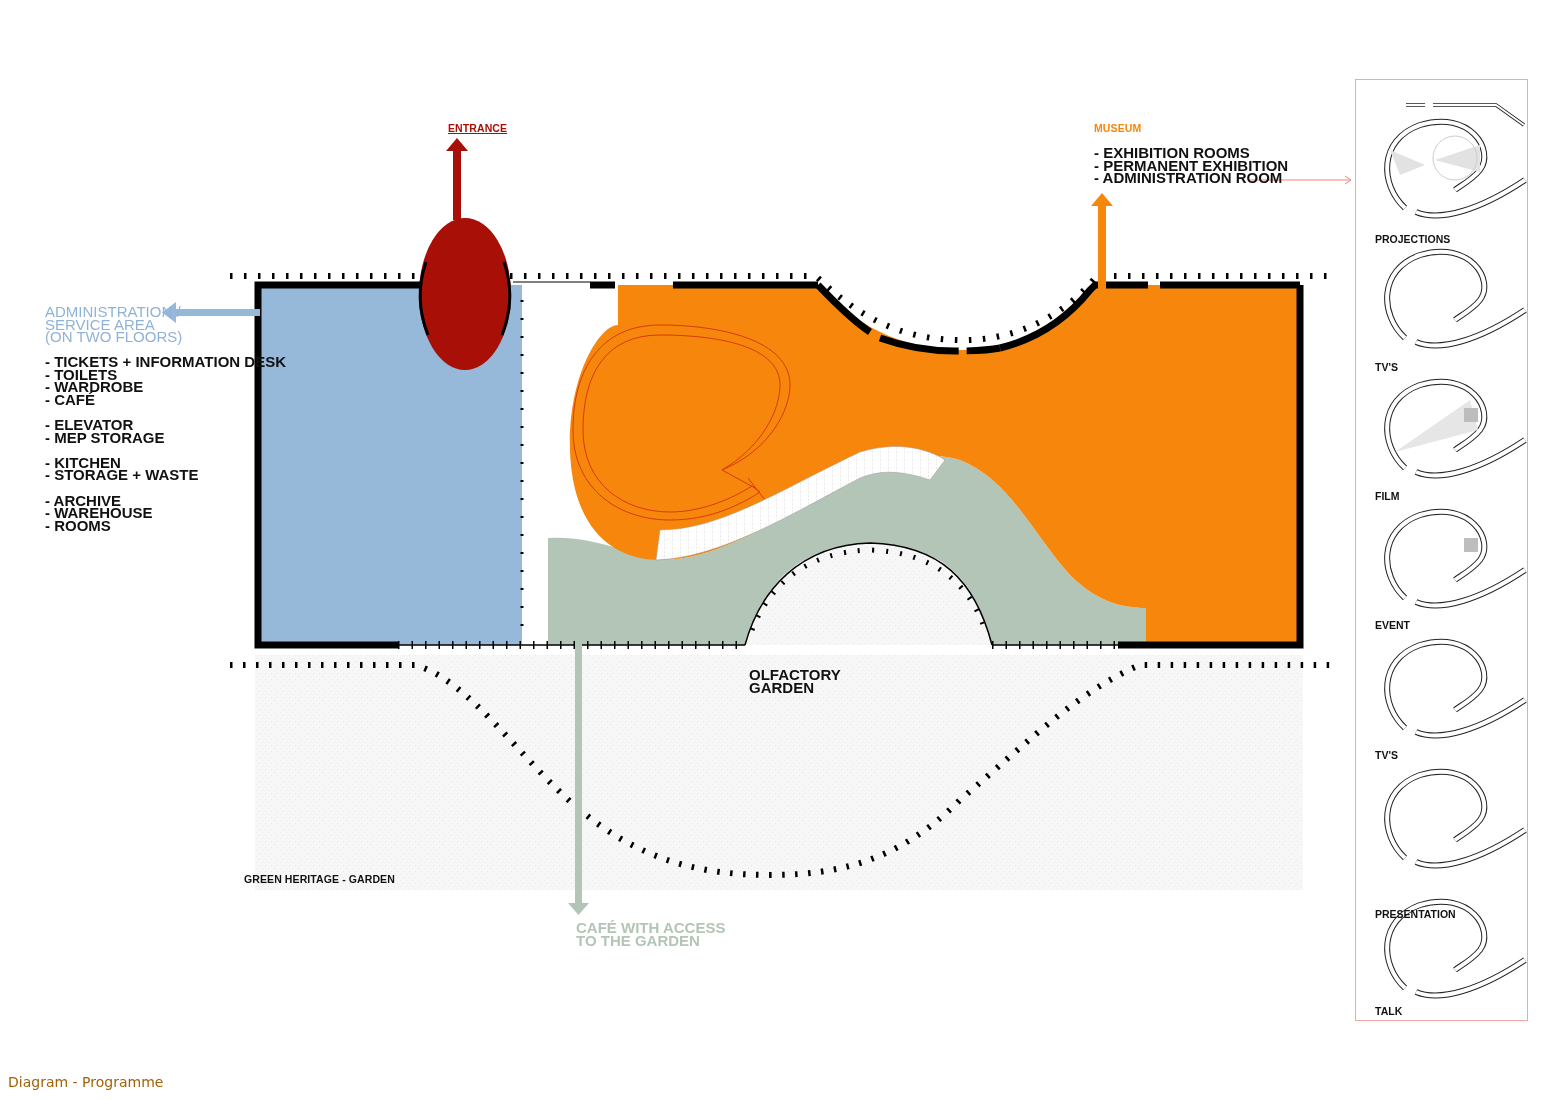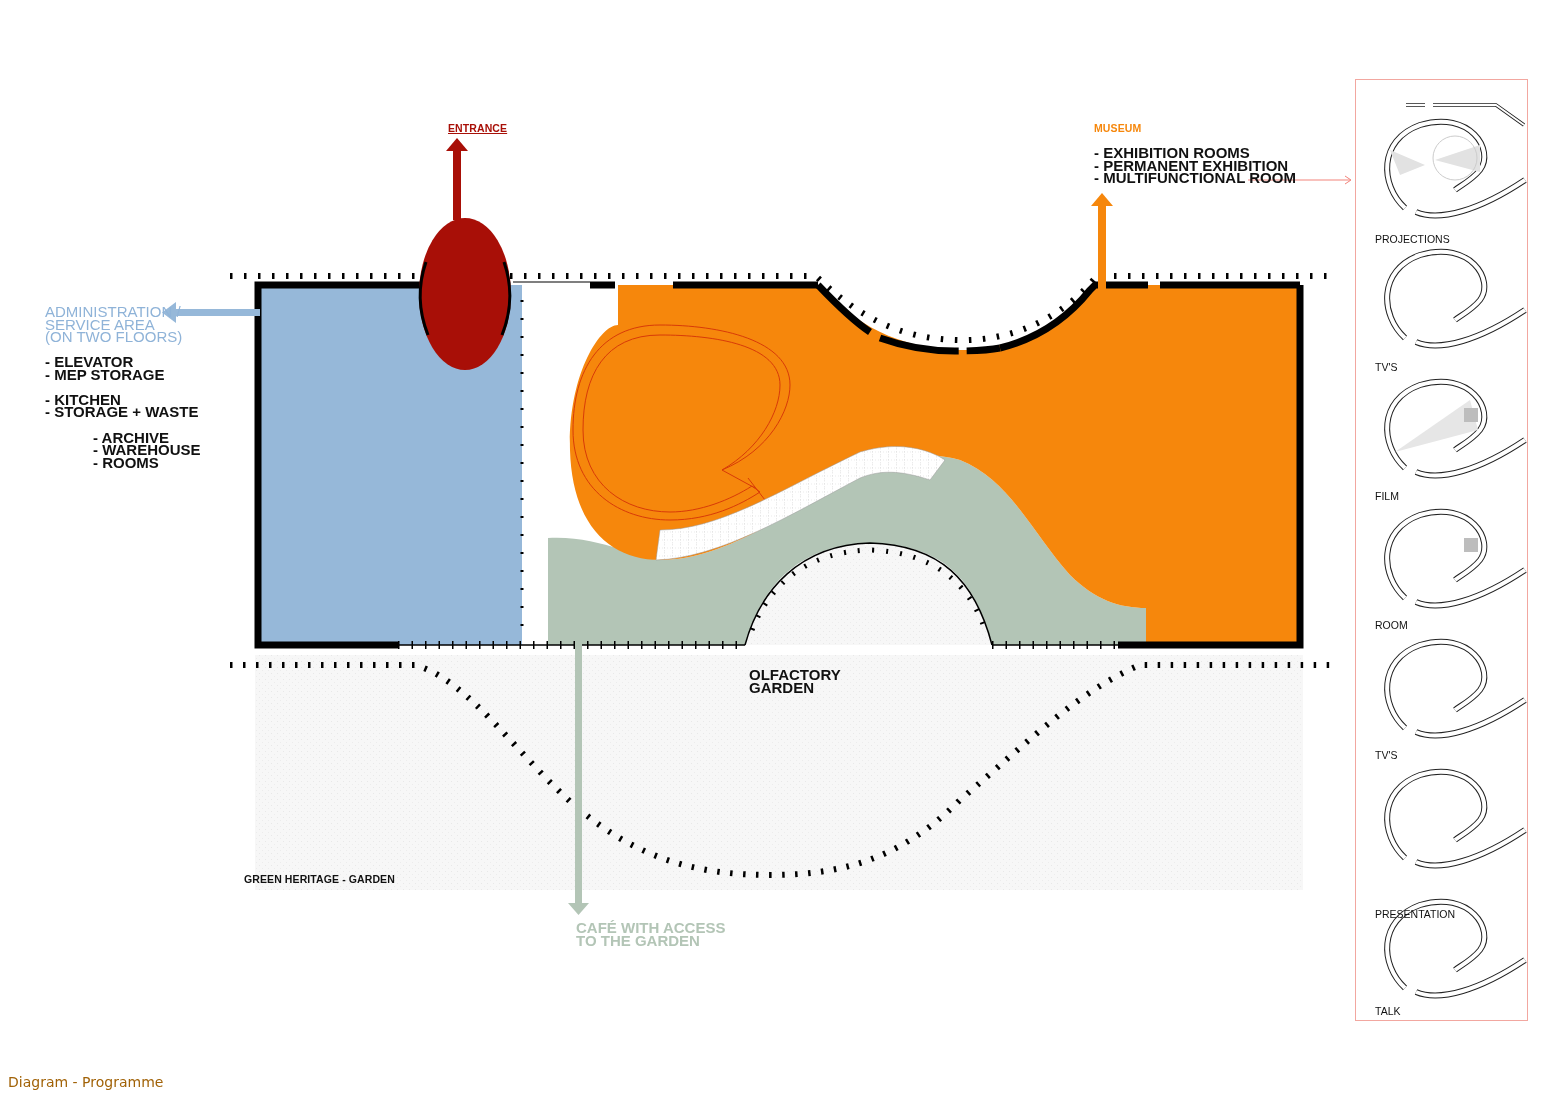--- a/index.html
+++ b/index.html
@@ -1,24 +1,24 @@
 <!DOCTYPE html>
 <html><head>
   <meta charset="utf-8">
   <style>
     html, body { margin: 0; padding: 0; background: #ffffff; }
     body { width: 1556px; height: 1100px; position: relative; overflow: hidden; font-family: "Liberation Sans", sans-serif; }
     #canvas { position: absolute; left: 0; top: 0; width: 1556px; height: 1100px; }
     .lbl { position: absolute; font-family: "Liberation Sans", sans-serif; font-weight: bold; font-size: 10.5px; line-height: 12.6px; color: #111; white-space: pre; letter-spacing: 0.1px; }
     .list { position: absolute; font-family: "Liberation Sans", sans-serif; font-weight: bold; font-size: 15px; line-height: 12.6px; color: #111; }
     .list .grp { margin-bottom: 12.6px; }
-    .list .grp:last-child { margin-bottom: 0; margin-left: 48px; }
+    .list .grp:last-child { margin-bottom: 0; }
     .caption { position: absolute; left: 8px; top: 1074px; font-family: "DejaVu Sans", sans-serif; font-size: 14px; color: #a16207; }
     .panel { position: absolute; left: 1355px; top: 79px; width: 173px; height: 942px; border: 1px solid #f2a7a0; box-sizing: border-box; }
-    .panel-lbl { position: absolute; left: 1375px; font-family: "Liberation Sans", sans-serif; font-weight: normal; font-size: 10.5px; color: #111; }
+    .panel-lbl { position: absolute; left: 1375px; font-family: "Liberation Sans", sans-serif; font-weight: bold; font-size: 10.5px; color: #111; }
   </style>
 </head>
 <body>
 
 <svg id="canvas" width="1556" height="1100" viewBox="0 0 1556 1100" xmlns="http://www.w3.org/2000/svg">
   <defs>
     <pattern id="stipple" width="6" height="6" patternUnits="userSpaceOnUse">
       <rect width="6" height="6" fill="#f7f7f7"></rect>
       <circle cx="1.5" cy="1.5" r="0.5" fill="#e4e4e4"></circle>
       <circle cx="4.5" cy="4.5" r="0.5" fill="#e9e9e9"></circle>
@@ -145,30 +145,36 @@
 </svg>
 
 <div class="panel"></div>
 
 <div class="lbl" style="left:448px; top:122px; color:#a80f07;text-decoration:underline;">ENTRANCE</div>
 
 <div class="lbl" style="left:1094px; top:122px; color:#f6870c;">MUSEUM</div>
 <div class="list" style="left:1094px; top:147px;">
   <div>- EXHIBITION ROOMS</div>
   <div>- PERMANENT EXHIBITION</div>
-  <div>- MULTIFUNCTIONAL ROOM</div>
+  <div>- ADMINISTRATION ROOM</div>
 </div>
 
 <div class="list" style="left:45px; top:306px; color:#8fb3d8; font-weight:normal;">
   <div>ADMINISTRATION /</div>
   <div>SERVICE AREA</div>
   <div>(ON TWO FLOORS)</div>
 </div>
 <div class="list" style="left:45px; top:356px;">
   <div class="grp">
+    <div>- TICKETS + INFORMATION DESK</div>
+    <div>- TOILETS</div>
+    <div>- WARDROBE</div>
+    <div>- CAFÉ</div>
+  </div>
+  <div class="grp">
     <div>- ELEVATOR</div>
     <div>- MEP STORAGE</div>
   </div>
   <div class="grp">
     <div>- KITCHEN</div>
     <div>- STORAGE + WASTE</div>
   </div>
   <div class="grp">
     <div>- ARCHIVE</div>
     <div>- WAREHOUSE</div>
@@ -184,18 +190,18 @@
 <div class="lbl" style="left:244px; top:873px;">GREEN HERITAGE - GARDEN</div>
 
 <div class="list" style="left:576px; top:922px; color:#b3c5b6;">
   <div>CAFÉ WITH ACCESS</div>
   <div>TO THE GARDEN</div>
 </div>
 
 <div class="panel-lbl" style="top:233px;">PROJECTIONS</div>
 <div class="panel-lbl" style="top:361px;">TV'S</div>
 <div class="panel-lbl" style="top:490px;">FILM</div>
-<div class="panel-lbl" style="top:619px;">ROOM</div>
+<div class="panel-lbl" style="top:619px;">EVENT</div>
 <div class="panel-lbl" style="top:749px;">TV'S</div>
 <div class="panel-lbl" style="top:908px;">PRESENTATION</div>
 <div class="panel-lbl" style="top:964px;margin-top:41px;">TALK</div>
 
 <div class="caption">Diagram - Programme</div>
 
 </body></html>

